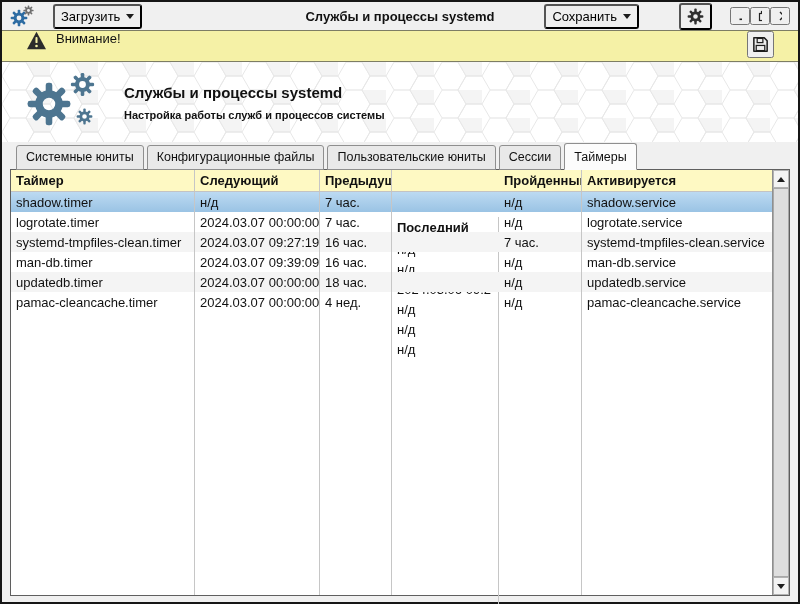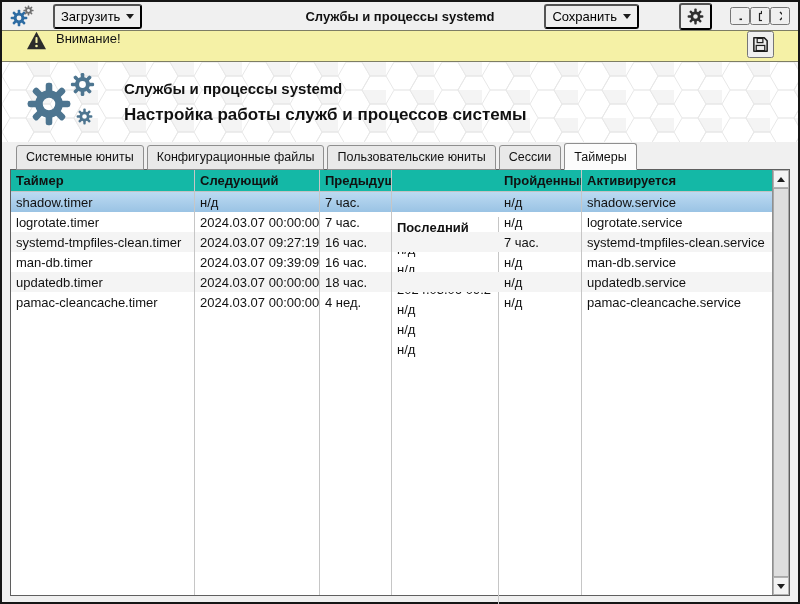--- a/index.html
+++ b/index.html
@@ -34,31 +34,31 @@
   .floppy-btn{display:flex;align-items:center;padding:2px;}
   
   .header{flex:0 0 80px;background:#fff;position:relative;display:flex;align-items:center;overflow:hidden;}
   .hexbg{position:absolute;inset:0;width:100%;height:100%;}
   .logo{position:relative;z-index:1;margin-left:24px;width:72px;height:60px;flex:0 0 72px;}
   .logo .g1{position:absolute;left:0;top:9px;color:var(--logo,#4d7590);}
   .logo .g2{position:absolute;left:44px;top:0;color:var(--logo,#4d7590);}
   .logo .g3{position:absolute;left:50px;top:36px;color:var(--logo,#4d7590);}
   .header-text{position:relative;z-index:1;margin-left:26px;}
   .h-title{font-size:15px;font-weight:bold;}
-  .h-sub{font-size:17px;font-weight:bold;margin-top:8px;}
+  .h-sub{font-size:11px;font-weight:bold;margin-top:8px;}
   
   .tabs{flex:0 0 27px;display:flex;align-items:flex-end;padding-left:14px;position:relative;z-index:2;}
   .tab{background:#e9e9e9;border:1px solid #8f8f8f;border-radius:3px 3px 0 0;margin-right:3px;margin-bottom:-1px;
     padding:4px 9px 5px;font-size:12.5px;white-space:nowrap;cursor:default;}
   .tab.active{background:#fcfcfc;border-bottom-color:#fcfcfc;padding-top:6px;font-weight:normal;}
   
   .frame{flex:1 1 auto;min-height:0;margin:0 8px 6px;border:1px solid #5f5f5f;background:#fff;display:flex;}
   .grid{flex:1 1 auto;min-width:0;display:flex;flex-direction:column;}
   .row{display:flex;flex:0 0 20px;min-height:0;}
-  .hrow{flex:0 0 21px;border-bottom:1px solid #c3c3c3;background:#14b8a6;}
+  .hrow{flex:0 0 21px;border-bottom:1px solid #c3c3c3;background:#fef9c3;}
   .hrow .cell{font-weight:bold;}
   .cell{box-sizing:border-box;display:flex;align-items:center;height:100%;padding:0 5px;
     font-size:13px;white-space:nowrap;overflow:hidden;border-right:1px solid #c6c6c6;}
   .c1{width:184px;flex:0 0 184px;}
   .c2{width:125px;flex:0 0 125px;}
   .c3{width:72px;flex:0 0 72px;}
   .c4{width:107px;flex:0 0 107px;margin-top:47px;}
   .c5{width:83px;flex:0 0 83px;}
   .c6{flex:1 1 auto;border-right:none;min-width:0;}
   .alt{background:#f4f4f4;}

